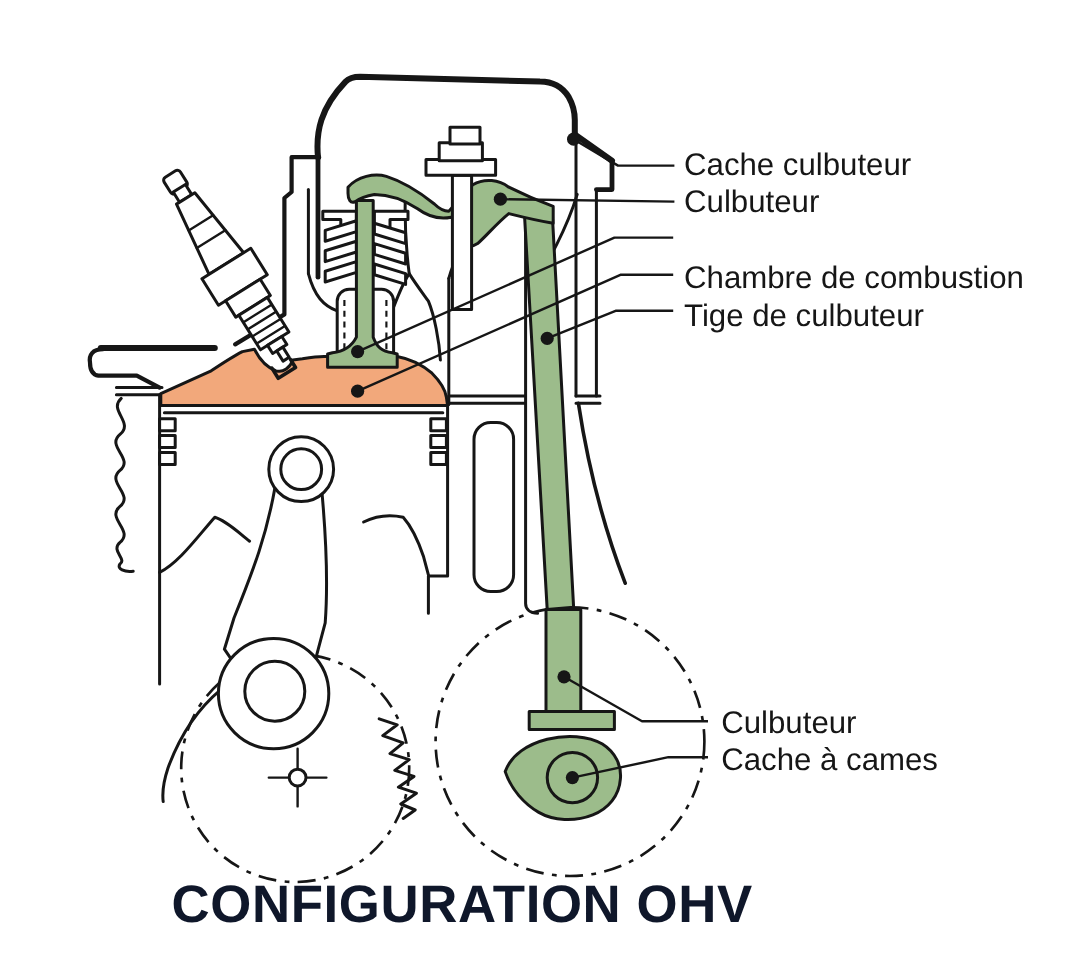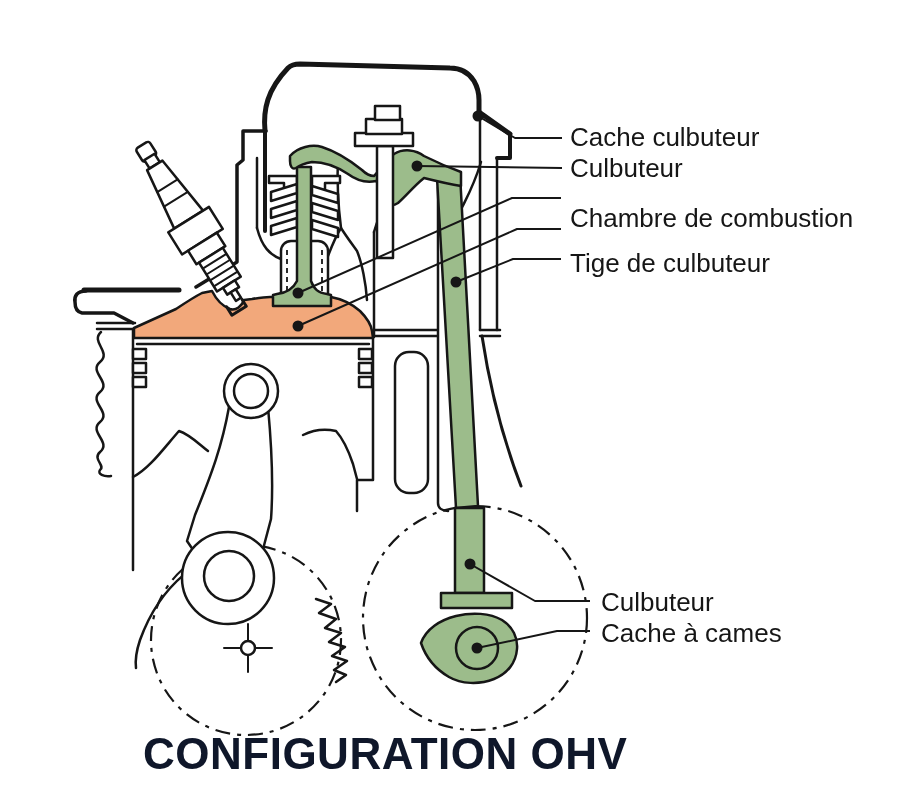--- a/index.html
+++ b/index.html
@@ -174,19 +174,19 @@
       <circle class="dot" cx="298" cy="293" r="5.5"></circle>
       <circle class="dot" cx="298" cy="326" r="5.5"></circle>
       <circle class="dot" cx="456" cy="282" r="5.5"></circle>
       <circle class="dot" cx="470" cy="564" r="5.5"></circle>
       <circle class="dot" cx="477" cy="648" r="5.5"></circle>
     </g>
   </svg>
 
   <div class="lbl" style="left:570px;top:123px">Cache culbuteur</div>
   <div class="lbl" style="left:570px;top:154px">Culbuteur</div>
-  <div class="lbl" style="left:570px;top:204px">Chambre de combustion</div>
+  <div class="lbl" style="left:570px;top:217px">Chambre de combustion</div>
   <div class="lbl" style="left:570px;top:249px">Tige de culbuteur</div>
   <div class="lbl" style="left:601px;top:588px">Culbuteur</div>
   <div class="lbl" style="left:601px;top:619px">Cache à cames</div>
 
   <div class="title">CONFIGURATION OHV</div>
 </div>
 
 </body></html>

